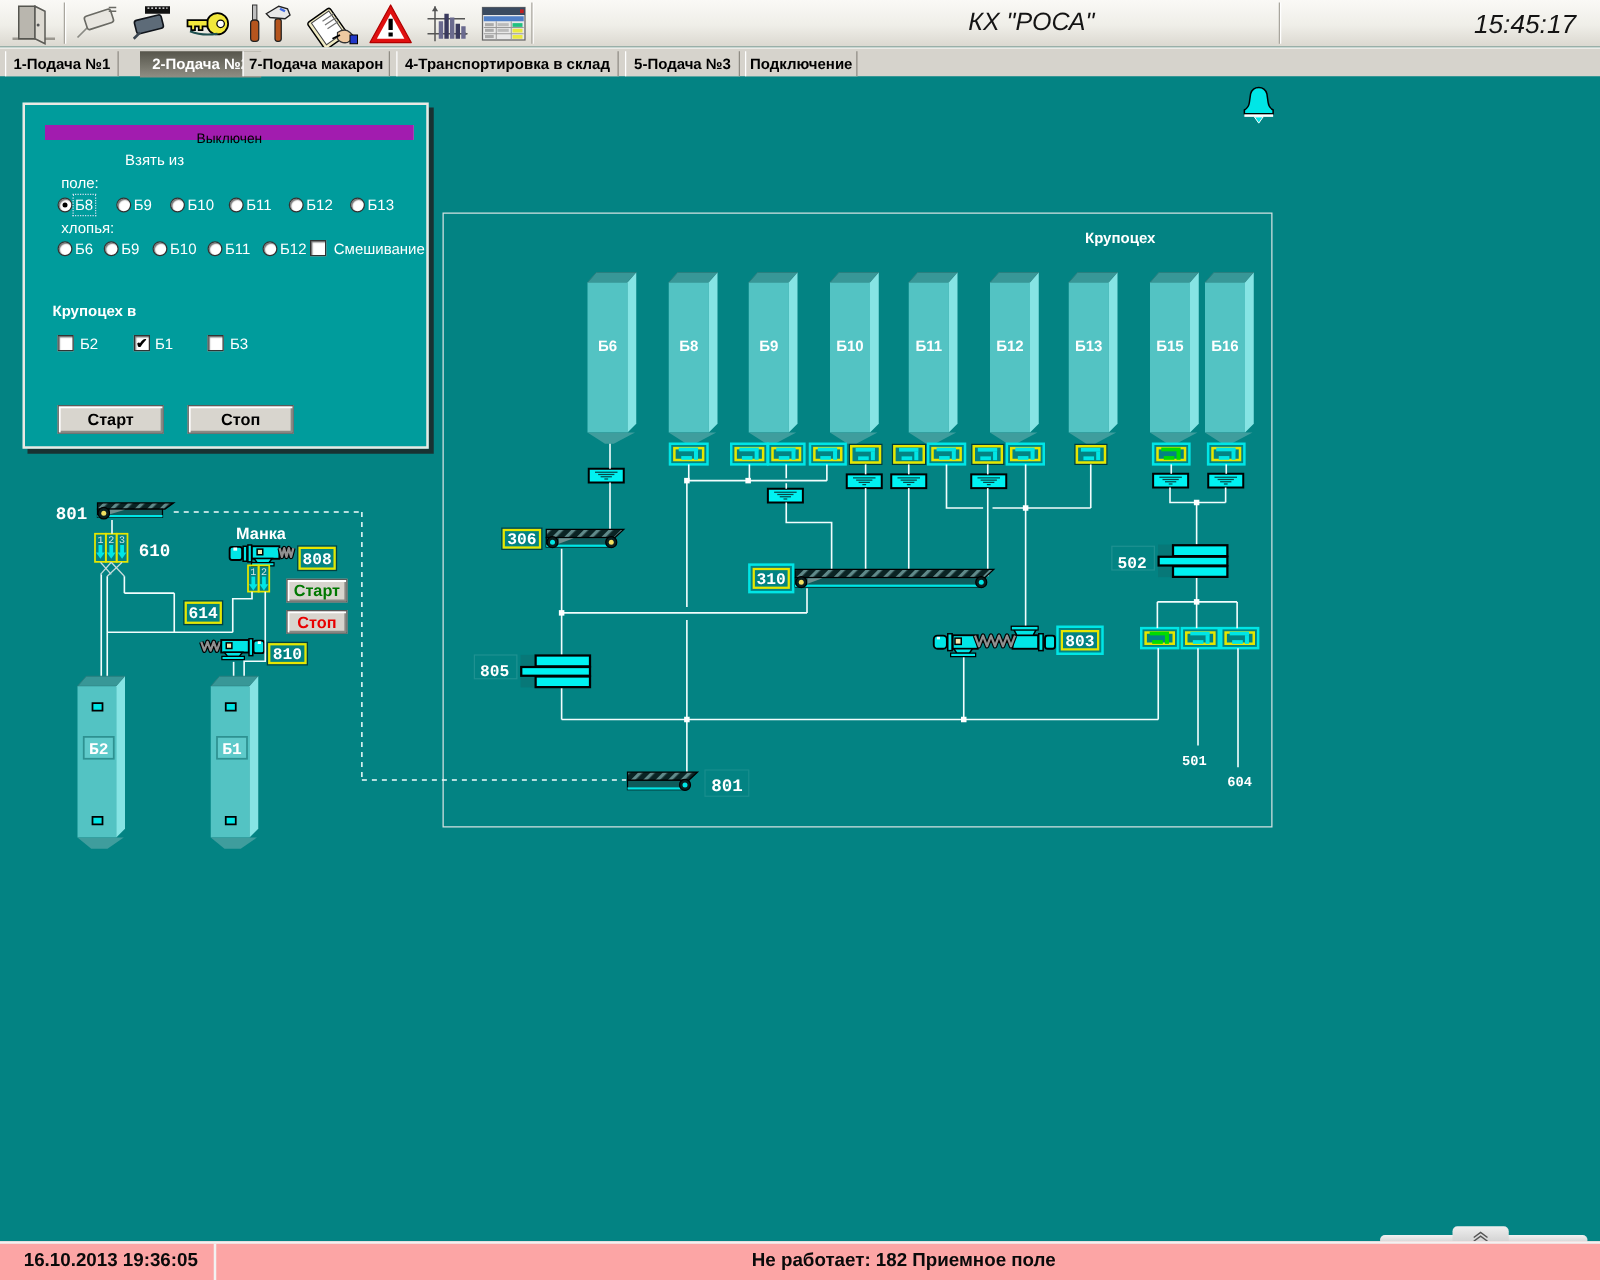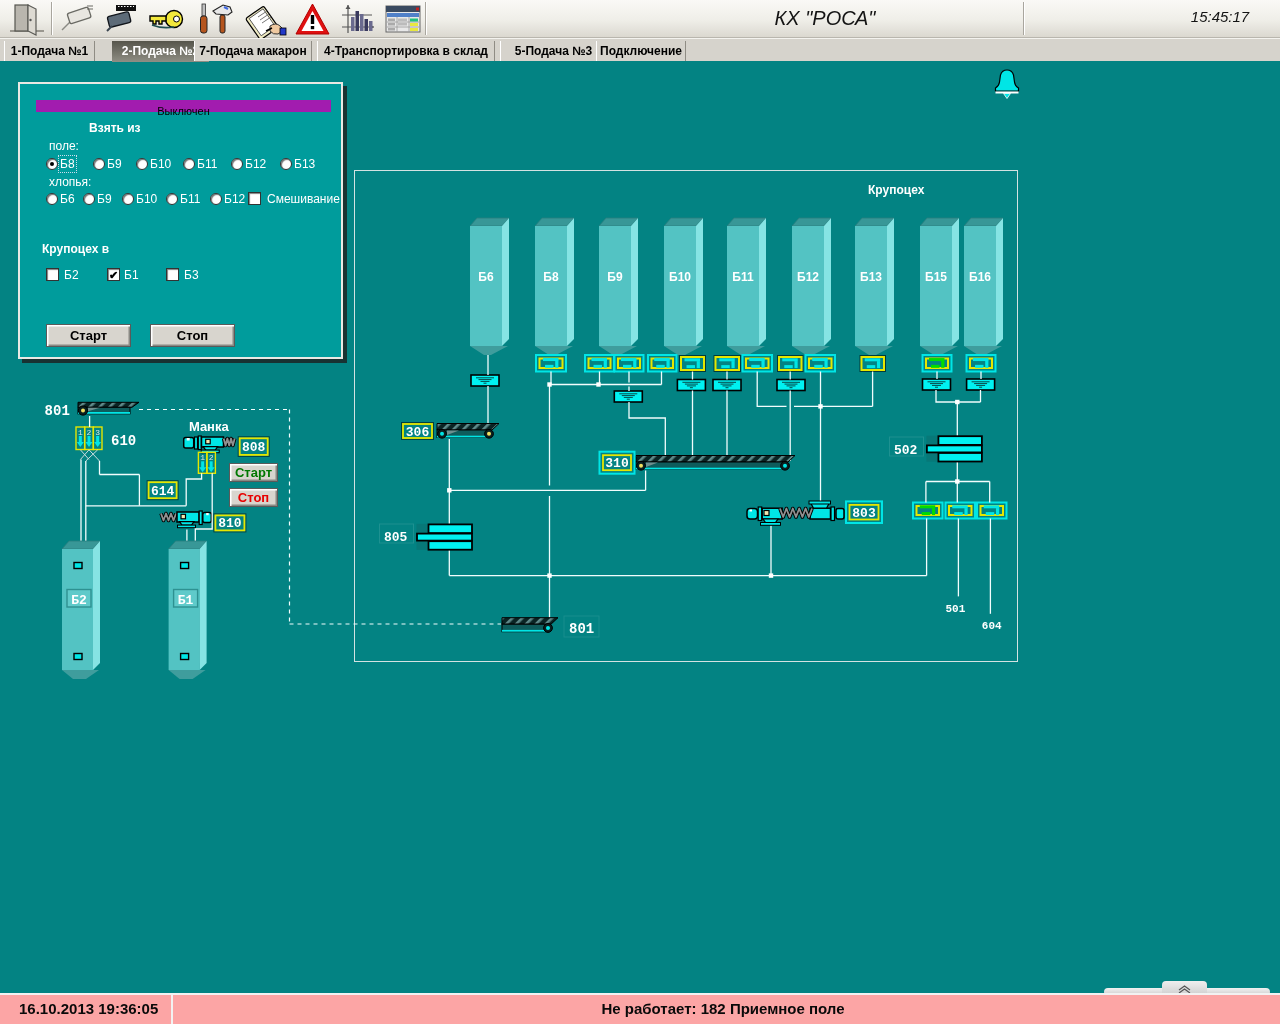--- a/index.html
+++ b/index.html
@@ -1,19 +1,19 @@
 <!DOCTYPE html>
 <html><head><meta charset="utf-8"><style>
 * { margin:0; padding:0; box-sizing:border-box; }
 html,body { width:1280px; height:1024px; overflow:hidden; background:#038383; font-family:"Liberation Sans", sans-serif; }
 #toolbar { position:absolute; left:0; top:0; width:1280px; height:38px;
   background:linear-gradient(#FAF9F6,#EFEEE8 55%,#DBD8D0); border-bottom:1px solid #B9B6AE; }
 .tsep { position:absolute; top:2px; height:33px; width:2px; border-left:1px solid #A9A69E; border-right:1px solid #FFF; }
 #title { position:absolute; left:730px; top:7px; width:190px; text-align:center; font-size:20px; font-style:italic; color:#141414; }
-#clock { position:absolute; left:1165px; top:8px; width:110px; text-align:center; font-size:15px; font-style:italic; color:#141414; }
+#clock { position:absolute; left:1165px; top:8px; width:110px; text-align:center; font-size:21px; font-style:italic; color:#141414; }
 #tabbar { position:absolute; left:0; top:38px; width:1280px; height:23px; background:#D6D3CC; border-top:1px solid #F4F3EF; }
 .tab { position:absolute; top:2px; height:20px; background:#D6D3CC; color:#000; font-weight:bold; font-size:12px;
   text-align:center; line-height:20px; border-right:1px solid #8F8C84; border-left:1px solid #FFF; }
 .tab.active { background:linear-gradient(#56554B,#8F8E84); color:#FFF; height:21px; border:none; }
 #panel { position:absolute; left:18px; top:82px; width:325px; height:277px; background:#009C9C;
   border:2px solid #E9E9E4; box-shadow:4px 4px 0 rgba(30,30,30,0.8); }
 #offbar { position:absolute; left:16px; top:16px; width:295px; height:12px; background:#D5D1C6; border:6px solid #a21caf;
   text-align:center; font-size:11px; color:#000; line-height:11px; }
 .wlabel { position:absolute; color:#FFF; font-size:12px; white-space:nowrap; }
 .radio { position:absolute; width:12px; height:12px; border-radius:50%; background:#FFF; border:1px solid #333;
@@ -484,26 +484,26 @@
   <div class="tsep" style="left:425px"></div>
   <div class="tsep" style="left:1023px"></div>
   <div id="title">КХ "РОСА"</div>
   <div id="clock">15:45:17</div>
 </div>
 <div id="tabbar">
   <div class="tab" style="left:4px; width:91px;">1-Подача №1</div>
   <div class="tab active" style="left:112px; width:97px;">2-Подача №2</div>
   <div class="tab" style="left:194px; width:118px;">7-Подача макарон</div>
   <div class="tab" style="left:317px; width:178px;">4-Транспортировка в склад</div>
-  <div class="tab" style="left:500px; width:107px;">5-Подача №3</div>
+  <div class="tab" style="left:500px; width:92px;">5-Подача №3</div>
   <div class="tab" style="left:596px; width:90px;">Подключение</div>
 </div>
 <div id="panel">
   <div id="offbar">Выключен</div>
-  <div class="wlabel" style="left:21px; top:37px; font-weight:bold;padding-left:48px;">Взять из</div>
+  <div class="wlabel" style="left:32px; top:37px; font-weight:normal;padding-left:48px;">Взять из</div>
   <div class="wlabel" style="left:29px; top:55px;">поле:</div>
 <div class="radio sel" style="left:26px; top:74px;"></div>
 <div class="wlabel" style="left:40px; top:73px; outline:1px dotted #cde; outline-offset:1px;">Б8</div>
 <div class="radio" style="left:73px; top:74px;"></div>
 <div class="wlabel" style="left:87px; top:73px;">Б9</div>
 <div class="radio" style="left:116px; top:74px;"></div>
 <div class="wlabel" style="left:130px; top:73px;">Б10</div>
 <div class="radio" style="left:163px; top:74px;"></div>
 <div class="wlabel" style="left:177px; top:73px;">Б11</div>
 <div class="radio" style="left:211px; top:74px;"></div>

